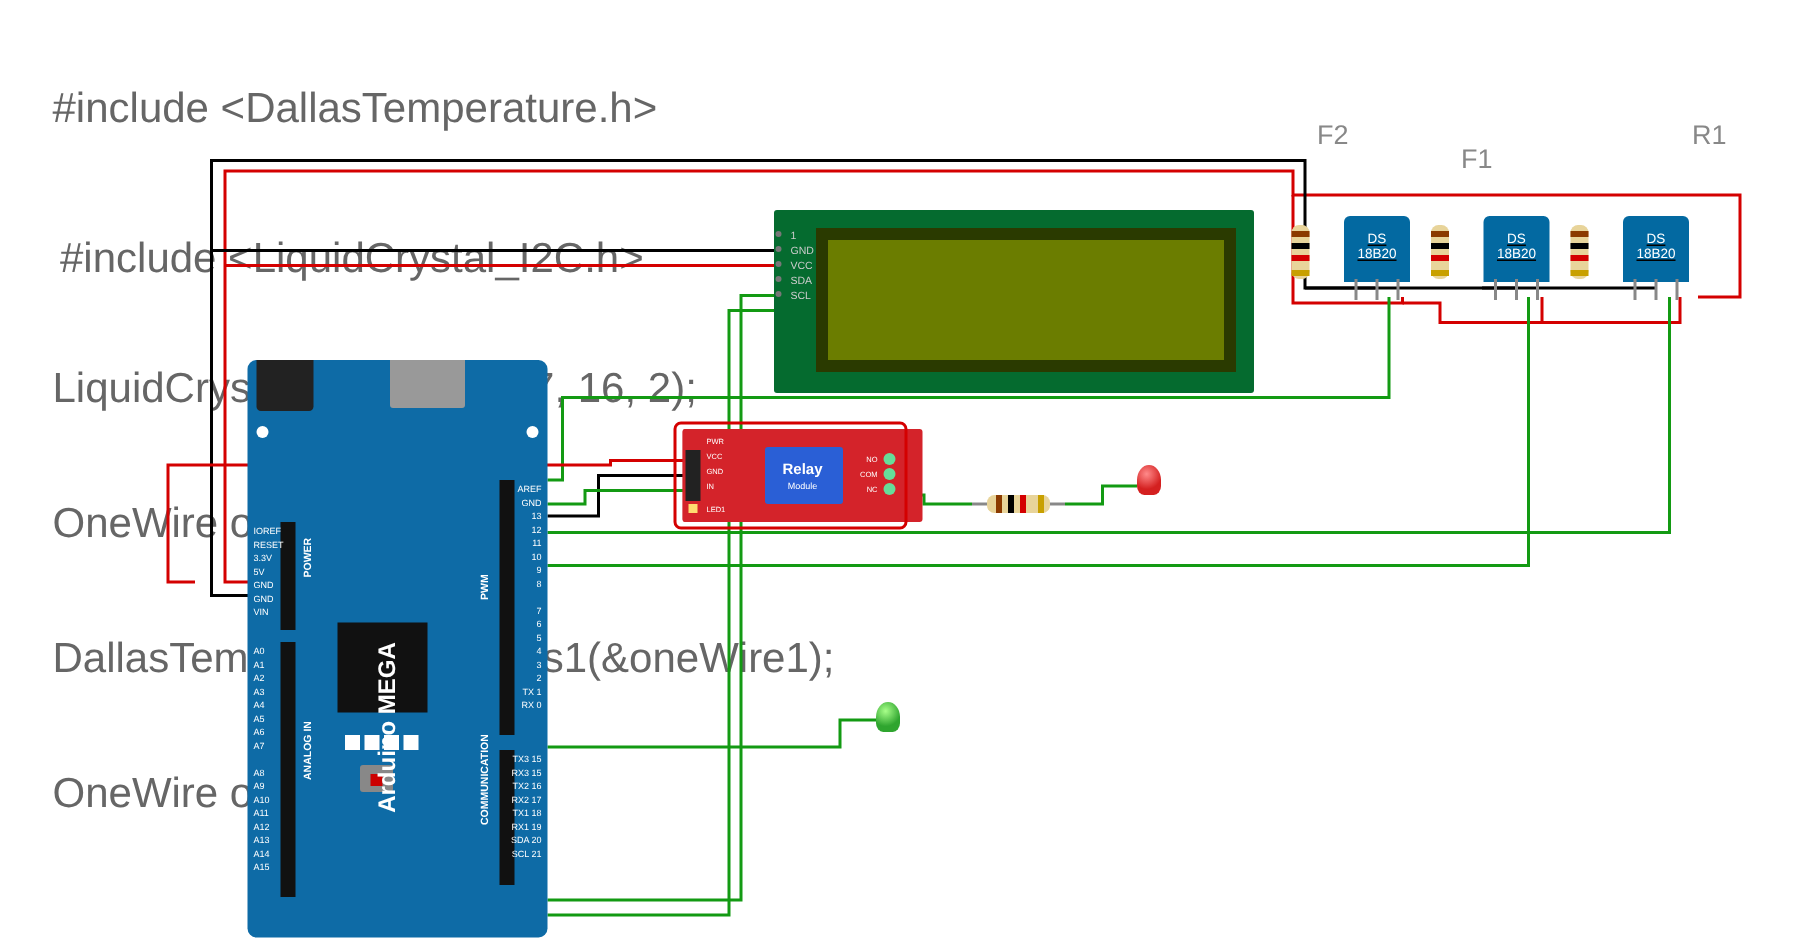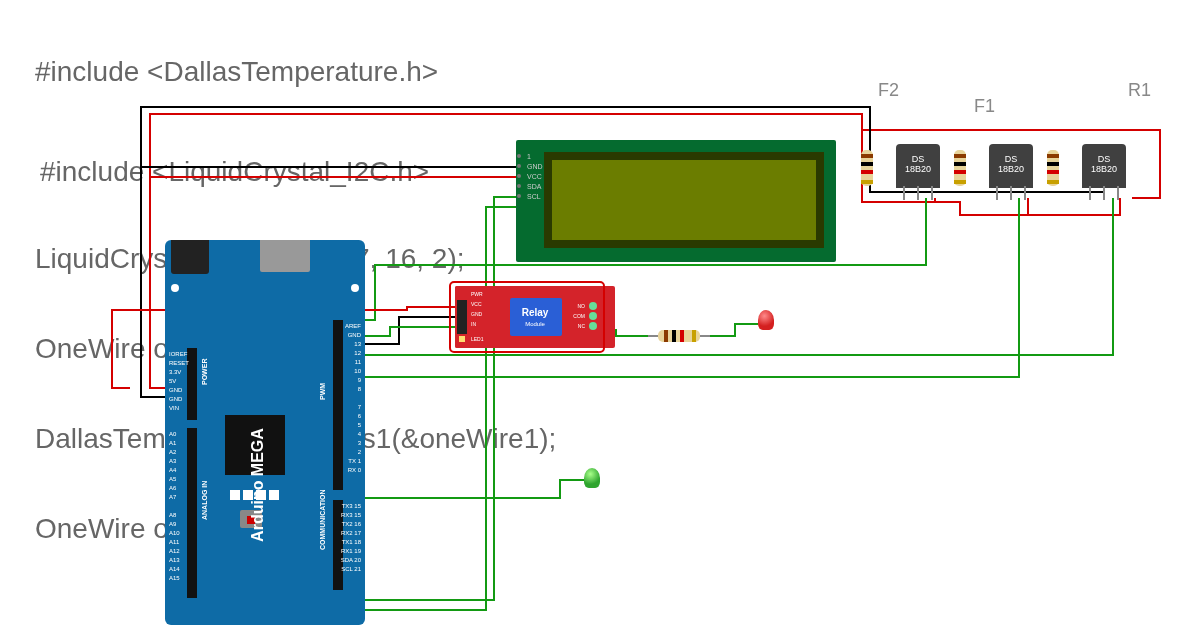--- a/index.html
+++ b/index.html
@@ -47,21 +47,22 @@
     background: #6b7d00;
     border: 8px solid #2a3a00;
   }
   .relay-module {
     position: absolute;
     background: #d4232a;
     border-radius: 2px;
   }
   .chip {
     position: absolute;
-    background: #404040;
+    background: #0369a1;
+    text-decoration: underline;
   }
   .led-red {
     position: absolute;
     width:16px;height:20px;
     background: radial-gradient(circle at 40% 30%, #ff8a8a, #d42020 60%);
     border-radius:50% 50% 30% 30%;
   }
   .led-green {
     position: absolute;
     width:16px;height:20px;

